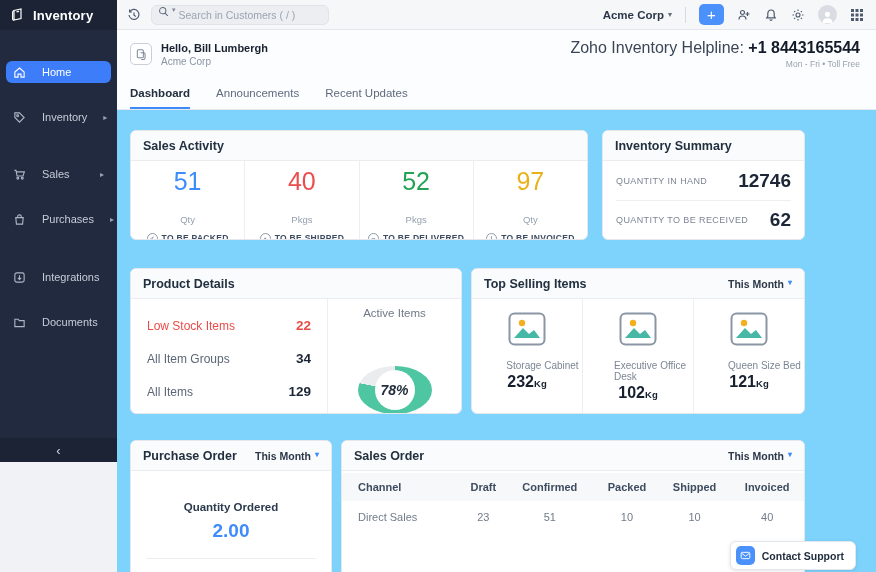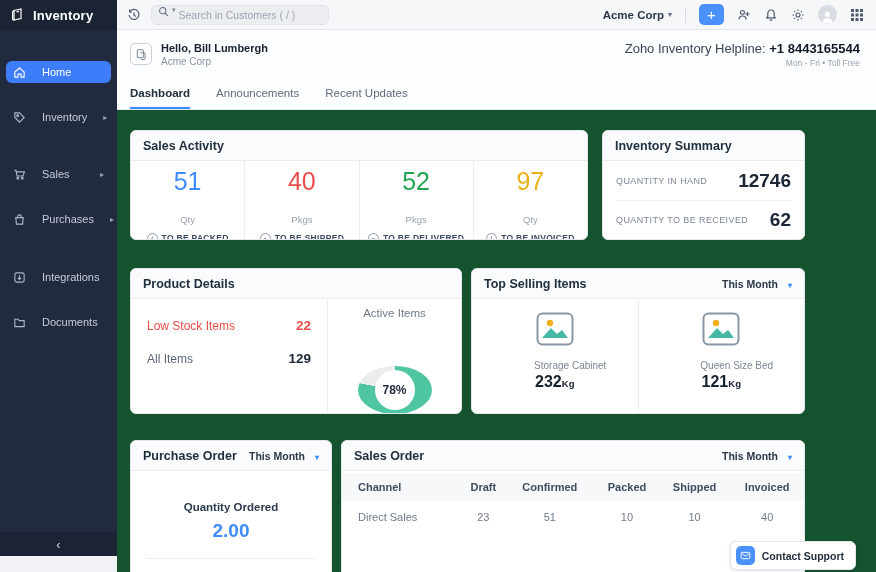--- a/index.html
+++ b/index.html
@@ -1,21 +1,21 @@
 <!DOCTYPE html>
 <html><head>
 <meta charset="utf-8">
 <style>
   * { margin:0; padding:0; box-sizing:border-box; }
   html,body { width:876px; height:572px; overflow:hidden; }
   body { font-family:"Liberation Sans", sans-serif; background:#f1f2f6; color:#2c3a4d; }
   .app { position:relative; width:876px; height:572px; overflow:hidden; }
 
   
-  .sidebar { position:absolute; left:0; top:0; width:117px; height:556px; background:#212a3e; color:#c7cdd9; z-index:5; display:flex; flex-direction:column; }
+  .sidebar { position:absolute; left:0; top:0; width:117px; height:462px; background:#212a3e; color:#c7cdd9; z-index:5; display:flex; flex-direction:column; }
   .logo-row { height:30px; display:flex; align-items:center; gap:7px; padding:0 10px; background:#1b2334; flex:0 0 auto; }
   .logo-row .logo-text { color:#fff; font-size:13px; font-weight:bold; letter-spacing:.2px; }
   .nav { padding:8px 6px 0 6px; flex:1; }
   .nav-item { display:flex; align-items:center; gap:16px; height:22px; padding:0 7px; border-radius:6px; font-size:11px; cursor:pointer;margin-top:23px; }
   .nav-item .arrow { margin-left:auto; font-size:8px; color:#9aa3b5; }
   .nav-item.active { background:#3e7dfa; color:#fff; }
   .nav-item.active .ic { color:#fff; }
   .ic { display:inline-flex; width:13px; height:13px; color:#aeb6c6; flex:0 0 auto; }
   .ic svg { width:13px; height:13px; }
   .gap-sm { height:12px; } .gap-md { height:13px; }
@@ -36,34 +36,34 @@
   .plus-btn { width:25px; height:21px; background:#4a91fb; border:none; border-radius:5px; color:#fff; font-size:15px; line-height:1; cursor:pointer; display:flex; align-items:center; justify-content:center; }
   .avatar { width:19px; height:19px; border-radius:50%; background:#d9dde3; overflow:hidden; display:flex; align-items:flex-end; justify-content:center; cursor:pointer; }
 
   
   .main-head { position:absolute; left:117px; top:30px; width:759px; height:48px; background:#fcfdfe; display:flex; align-items:center; padding:0 16px 0 13px; }
   .head-icon { width:22px; height:22px; border:1px solid #c9cfd8; border-radius:5px; display:flex; align-items:center; justify-content:center; color:#7d8898; background:#fff; }
   .head-txt { margin-left:9px; }
   .greeting { font-size:11px; font-weight:bold; color:#17212f; }
   .head-org { font-size:10px; color:#8a94a3; margin-top:2px; }
   .helpline { margin-left:auto; text-align:right; }
-  .helpline-l1 { font-size:13px; color:#3a4656; }
+  .helpline-l1 { font-size:16px; color:#3a4656; }
   .helpline-l1 b { color:#121b28; }
   .helpline-l2 { font-size:8.5px; color:#98a1ae; margin-top:2px; }
   .tabbar { position:absolute; left:117px; top:78px; width:759px; height:32px; background:#fcfdfe; border-bottom:1px solid #e5e8ec; display:flex; align-items:stretch; padding:0 13px; gap:26px; }
   .tab { display:flex; align-items:center; font-size:11.5px; color:#5f6b7d; cursor:pointer; border-bottom:2px solid transparent; }
   .tab.active { color:#222e3e; font-weight:bold; border-bottom-color:#3e8bfb; }
 
   
-  .content { position:absolute; left:117px; top:110px; width:759px; height:462px; background:#14532d; padding:20px 71px 8px 13px; overflow:hidden; }
+  .content { position:absolute; left:117px; top:110px; width:759px; height:462px; background:#7dd3fc; padding:20px 71px 8px 13px; overflow:hidden; }
   .row { display:flex; }
   .card { background:#fff; border:1px solid #e5e7ec; border-radius:6px; overflow:hidden; }
   .card-h { height:30px; background:#fafbfd; border-bottom:1px solid #eaecf0; display:flex; align-items:center; padding:0 12px; }
   .card-title { font-size:12.5px; font-weight:bold; color:#22303f; }
-  .period { margin-left:auto; font-size:10.5px; font-weight:bold; color:#2b3748; cursor:pointer; display:flex; align-items:flex-end; gap:10px; }
+  .period { margin-left:auto; font-size:10.5px; font-weight:bold; color:#2b3748; cursor:pointer; display:flex; align-items:flex-start; gap:4px; }
   .period .chev { color:#3e8bfb; font-size:8px; }
 
   
   .sa-body { display:flex; height:79px; }
   .sa-col { flex:1; display:flex; flex-direction:column; align-items:center; padding-top:7px; }
   .sa-col + .sa-col { border-left:1px solid #edeef2; }
   .sa-num { font-size:25px; line-height:1.1; }
   .sa-unit { font-size:9.5px; color:#95a0af; margin-top:18px; }
   .sa-status { margin-top:8px; display:flex; align-items:center; gap:4px; font-size:8.5px; font-weight:bold; letter-spacing:.3px; color:#3c4b61; }
   .st-ic { width:11px; height:11px; border:1px solid #8d99a9; border-radius:50%; color:#8d99a9; font-size:7px; display:flex; align-items:center; justify-content:center; line-height:1; }
@@ -78,21 +78,21 @@
   
   .pd-body { display:flex; height:115px; }
   .pd-list { width:196px; padding:10px 16px 0 16px; }
   .pd-row { height:33px; display:flex; align-items:center; font-size:12px; color:#5b московski; }
   .pd-row { color:#5b6676; }
   .pd-row .pd-val { margin-left:auto; font-size:13.5px; font-weight:bold; color:#1c2637; }
   .pd-row.red, .pd-row.red .pd-val { color:#e84c47; }
   .pd-chart { flex:1; border-left:1px solid #edeef2; display:flex; flex-direction:column; align-items:center; padding-top:8px;gap:40px; }
   .pd-chart-label { font-size:11.5px; color:#6f7a88; }
   .donut { width:74px; height:74px; border-radius:50%; margin-top:7px; display:flex; align-items:center; justify-content:center; }
-  .donut-hole { width:40px; height:40px; background:#fff; border-radius:50%; display:flex; align-items:center; justify-content:center; font-size:12px; font-weight:bold; color:#222e3e; }
+  .donut-hole { width:40px; height:40px; background:#fff; border-radius:50%; display:flex; align-items:center; justify-content:center; font-size:14px; font-weight:bold; color:#222e3e;font-style:italic; }
 
   
   .ts-body { display:flex; height:115px; }
   .ts-col { flex:1; display:flex; flex-direction:column; align-items:center; padding-top:13px; }
   .ts-col + .ts-col { border-left:1px solid #edeef2; }
   .ts-name { font-size:10px; color:#7c8694; margin-top:14px;margin-left:31px; }
   .ts-val { font-size:16px; font-weight:bold; color:#16202e; margin-top:2px; }
   .ts-val .kg { font-size:9.5px; color:#16202e; }
 
   
@@ -349,20 +349,24 @@
         <div class="card-h">
             <span class="card-title">Product Details</span>
           </div>
         <div class="pd-body">
           <div class="pd-list">
             <div class="pd-row red">
               <span>Low Stock Items</span>
               <span class="pd-val">22</span>
             </div>
             <div class="pd-row">
+              <span>All Item Groups</span>
+              <span class="pd-val">34</span>
+            </div>
+            <div class="pd-row">
               <span>All Items</span>
               <span class="pd-val">129</span>
             </div>
           </div>
           <div class="pd-chart">
             <div class="pd-chart-label">Active Items</div>
             <div class="donut" style="background: conic-gradient(rgb(78, 198, 162) 0deg, rgb(78, 198, 162) 78%, rgb(235, 236, 238) 78%, rgb(235, 236, 238) 100%);">
               <div class="donut-hole">78%</div>
             </div>
           </div>
@@ -378,20 +382,29 @@
         </div>
         <div class="ts-body">
           <div class="ts-col">
             <svg width="38" height="34" viewBox="0 0 38 34">
                 <rect x="1.5" y="1.5" width="35" height="31" rx="5" fill="none" stroke="#8b96a5" stroke-width="2"></rect>
                 <circle cx="14" cy="11" r="3.2" fill="#f2b01e"></circle>
                 <path d="M6 26 L15 16 L21 22 L26 18 L32 26 Z" fill="#46b8a5"></path>
               </svg>
             <div class="ts-name">Storage Cabinet</div>
             <div class="ts-val"><span>232</span><span class="kg">Kg</span></div>
+          </div>
+          <div class="ts-col">
+            <svg width="38" height="34" viewBox="0 0 38 34">
+                <rect x="1.5" y="1.5" width="35" height="31" rx="5" fill="none" stroke="#8b96a5" stroke-width="2"></rect>
+                <circle cx="14" cy="11" r="3.2" fill="#f2b01e"></circle>
+                <path d="M6 26 L15 16 L21 22 L26 18 L32 26 Z" fill="#46b8a5"></path>
+              </svg>
+            <div class="ts-name">Executive Office Desk</div>
+            <div class="ts-val"><span>102</span><span class="kg">Kg</span></div>
           </div>
           <div class="ts-col">
             <svg width="38" height="34" viewBox="0 0 38 34">
                 <rect x="1.5" y="1.5" width="35" height="31" rx="5" fill="none" stroke="#8b96a5" stroke-width="2"></rect>
                 <circle cx="14" cy="11" r="3.2" fill="#f2b01e"></circle>
                 <path d="M6 26 L15 16 L21 22 L26 18 L32 26 Z" fill="#46b8a5"></path>
               </svg>
             <div class="ts-name">Queen Size Bed</div>
             <div class="ts-val"><span>121</span><span class="kg">Kg</span></div>
           </div>

